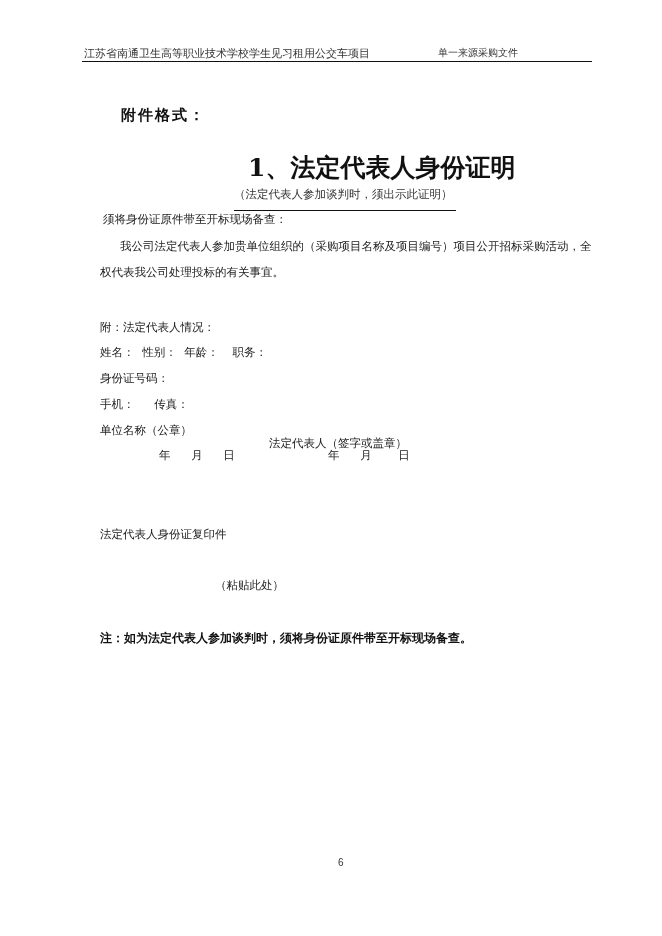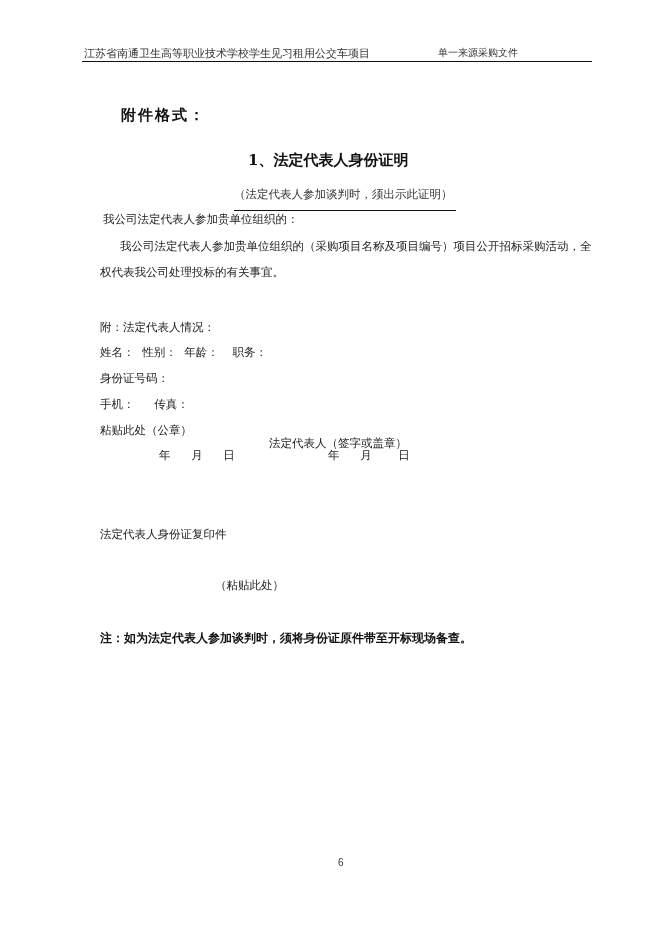--- a/index.html
+++ b/index.html
@@ -31,21 +31,21 @@
     }
     .section-label {
       left: 103px; top: 106px;
       font-size: 15px; font-weight: bold;
       font-family: "DejaVu Sans", "Liberation Sans", sans-serif;
       letter-spacing: 2px;
       padding-left: 18px;
     }
     .doc-title {
       left: 248px; top: 151px;
-      font-size: 15px; font-weight: bold;
+      font-size: 25px; font-weight: bold;
       font-family: "DejaVu Serif", "Liberation Serif", serif;
     }
     .doc-subtitle {
       left: 234px; top: 187px;
       font-size: 11.5px; color: #333;
       padding-bottom: 8px;
       border-bottom: 1.3px solid #111;
       width: 222px;
     }
     .body-text {
@@ -82,42 +82,42 @@
 <div class="abs header-left">江苏省南通卫生高等职业技术学校学生见习租用公交车项目</div>
 <div class="abs header-right">单一来源采购文件</div>
 <div class="abs header-rule"></div>
 
 <div class="abs section-label">附件格式：</div>
 
 <div class="abs doc-title">1、法定代表人身份证明</div>
 
 <div class="abs doc-subtitle">（法定代表人参加谈判时，须出示此证明）</div>
 
-<div class="abs body-text addressee">我公司法定代表人参加贵单位组织的：</div>
+<div class="abs body-text addressee">须将身份证原件带至开标现场备查：</div>
 
 <div class="abs body-text para-line1">我公司法定代表人参加贵单位组织的（采购项目名称及项目编号）项目公开招标采购活动，全</div>
 <div class="abs body-text para-line2">权代表我公司处理投标的有关事宜。</div>
 
 <div class="abs body-text attach-head">附：法定代表人情况：</div>
 
 <div class="abs body-text row-name">
   <span>姓名：</span><span class="gap" style="width:4px"></span>
   <span>性别：</span><span class="gap" style="width:4px"></span>
   <span>年龄：</span><span class="gap" style="width:10px"></span>
   <span>职务：</span>
 </div>
 
 <div class="abs body-text row-id">身份证号码：</div>
 
 <div class="abs body-text row-phone">
   <span>手机：</span><span class="gap" style="width:16px"></span>
   <span>传真：</span>
 </div>
 
-<div class="abs body-text row-unit">粘贴此处（公章）</div>
+<div class="abs body-text row-unit">单位名称（公章）</div>
 <div class="abs body-text row-rep">法定代表人（签字或盖章）</div>
 
 <div class="abs body-text row-date1">
   <span>年</span><span class="gap" style="width:17px"></span>
   <span>月</span><span class="gap" style="width:17px"></span>
   <span>日</span>
 </div>
 
 <div class="abs body-text row-date2">
   <span>年</span><span class="gap" style="width:17px"></span>

